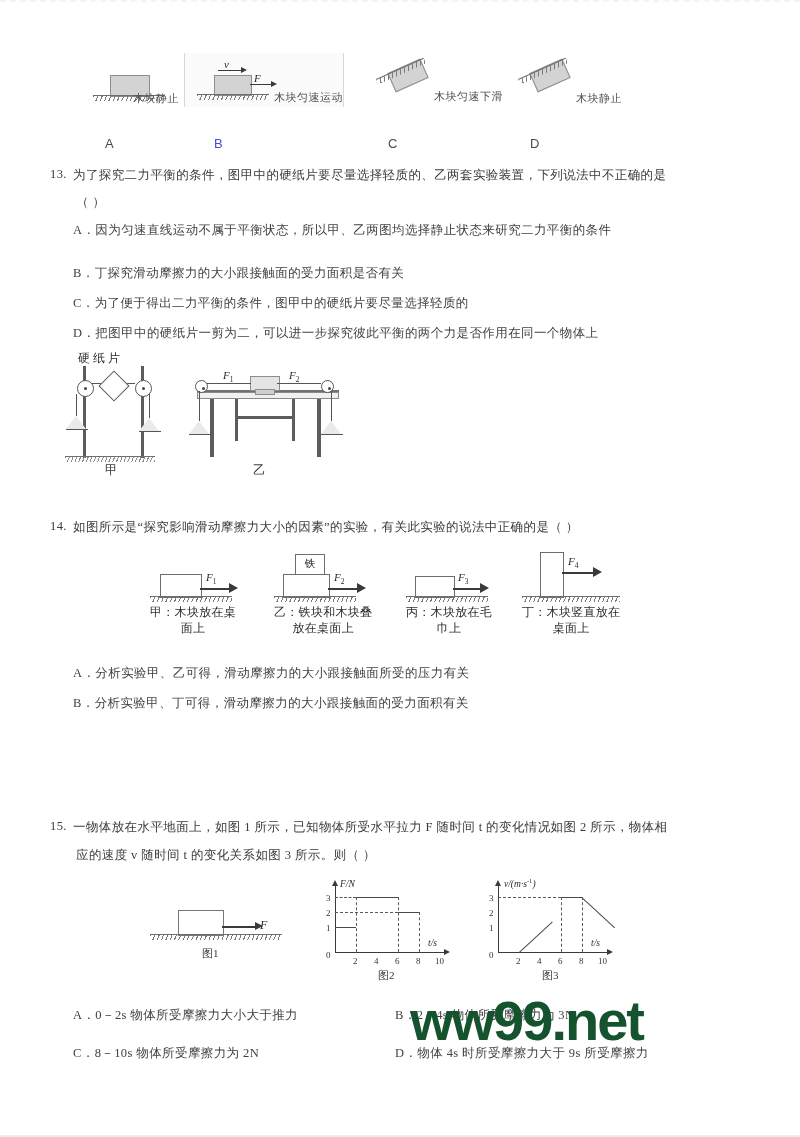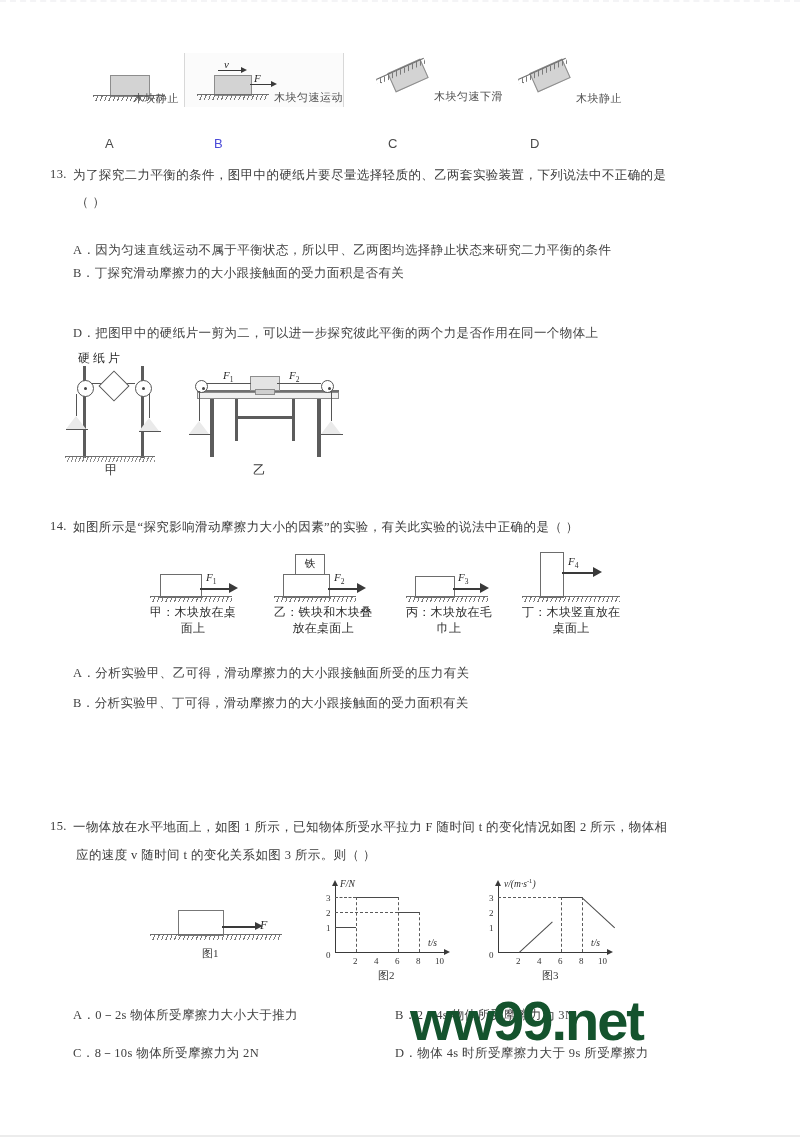--- a/index.html
+++ b/index.html
@@ -274,22 +274,23 @@
       <div class="slope" style="left:8px;top:22px;transform:rotate(-24deg);transform-origin:0 0;"></div>
       <div class="cnlabel" style="left:66px;top:34px;">木块静止</div>
       <div class="cap" style="left:20px;">D</div>
     </div>
   </div>
 
   <div class="qline qnum" style="left:50px;top:165px;">13.</div>
   <div class="qline" style="left:73px;top:165px;">为了探究二力平衡的条件，图甲中的硬纸片要尽量选择轻质的、乙两套实验装置，下列说法中不正确的是</div>
   <div class="qline" style="left:76px;top:192px;">（      ）</div>
 
-  <div class="qline opt" style="left:73px;top:240px;">A．因为匀速直线运动不属于平衡状态，所以甲、乙两图均选择静止状态来研究二力平衡的条件</div>
+  <div class="qline opt" style="left:73px;top:220px;">A．因为匀速直线运动不属于平衡状态，所以甲、乙两图均选择静止状态来研究二力平衡的条件</div>
   <div class="qline opt" style="left:73px;top:263px;">B．丁探究滑动摩擦力的大小跟接触面的受力面积是否有关</div>
+  <div class="qline opt" style="left:73px;top:293px;">C．为了便于得出二力平衡的条件，图甲中的硬纸片要尽量选择轻质的</div>
   <div class="qline opt" style="left:73px;top:323px;">D．把图甲中的硬纸片一剪为二，可以进一步探究彼此平衡的两个力是否作用在同一个物体上</div>
 
   <div id="q13fig">
 
     <div class="stroke" style="left:28px;top:12px;width:3px;height:92px;"></div>
     <div class="stroke" style="left:86px;top:12px;width:3px;height:92px;"></div>
 
     <div class="figcap" style="left:23px;top:-4px;font-size:12px;color:#2a2a2a;letter-spacing:3px;">硬纸片</div>
 
     <div class="pulley" style="left:22px;top:26px;"></div>

